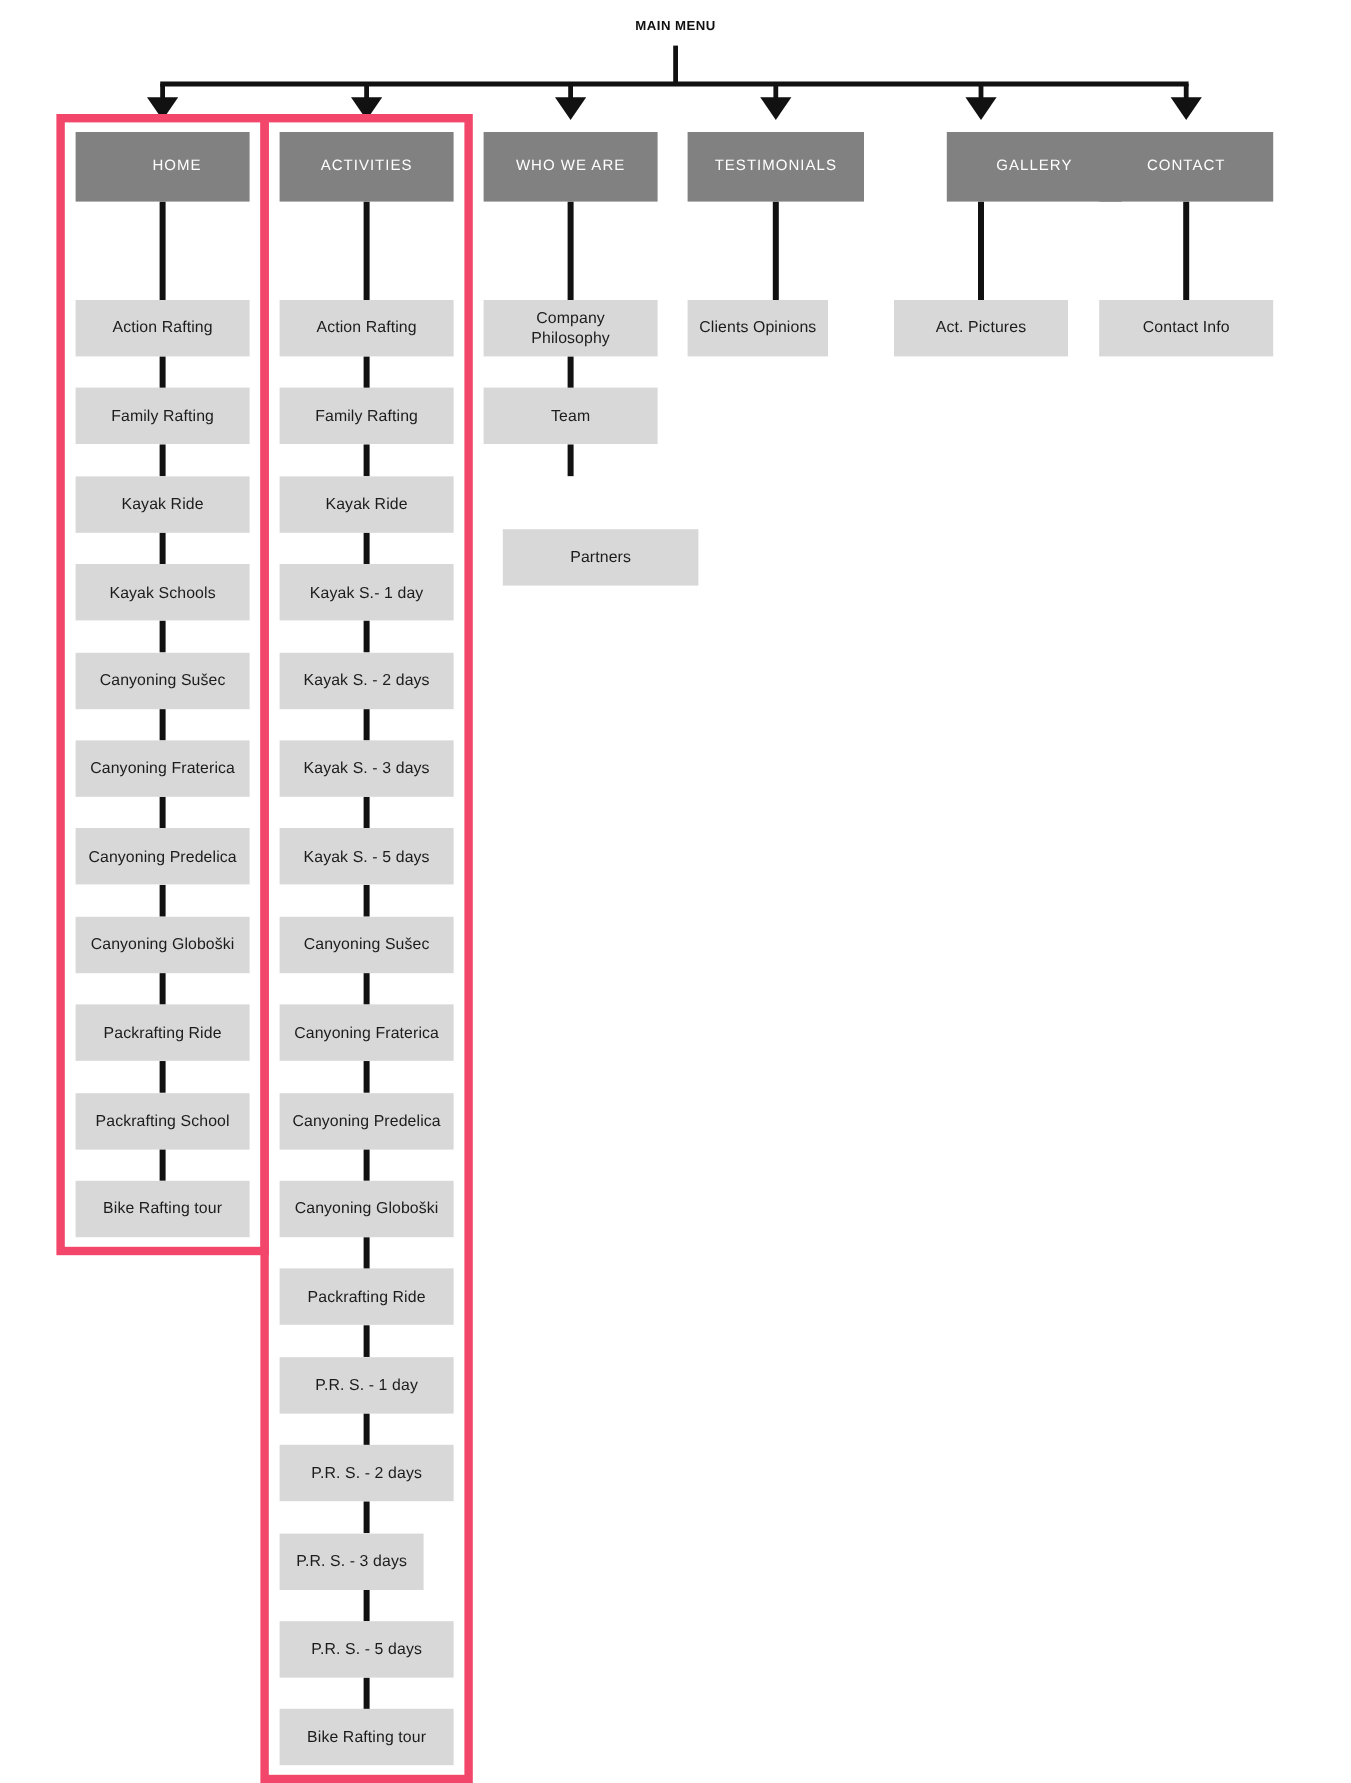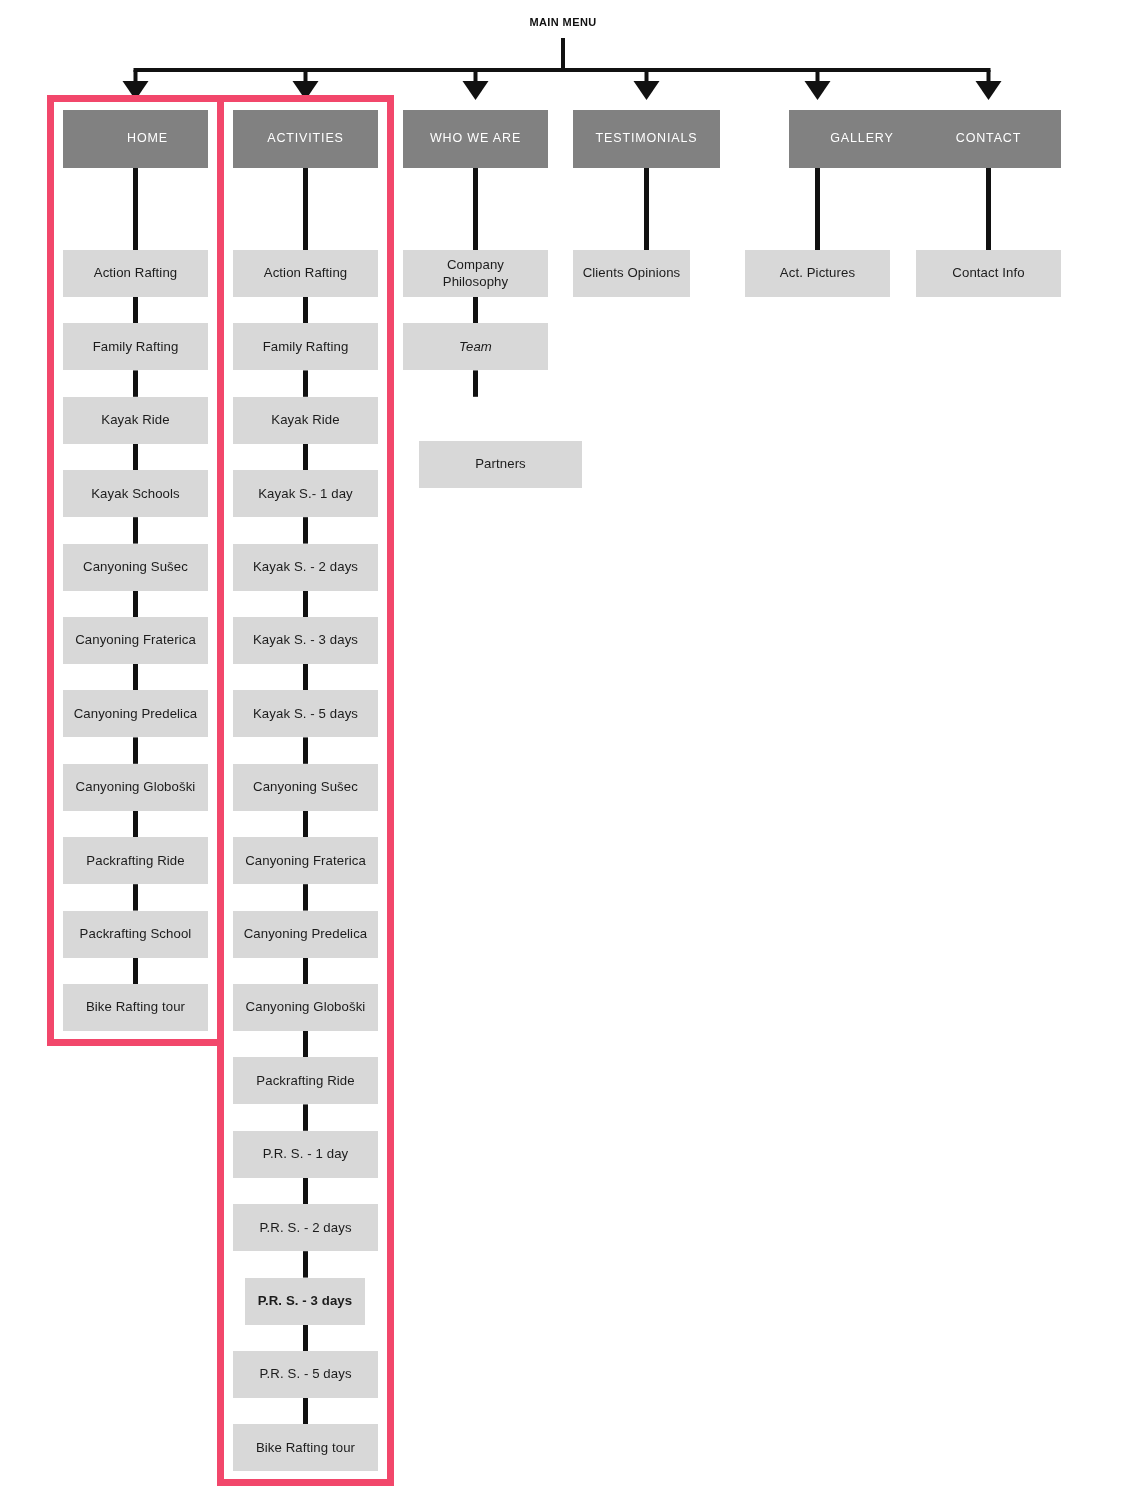--- a/index.html
+++ b/index.html
@@ -161,28 +161,28 @@
         <div class="node child" style="left: 0px; top: 543.6px; width: 145px;">Kayak S. - 2 days</div>
         <div class="node child" style="left: 0px; top: 617px; width: 145px;">Kayak S. - 3 days</div>
         <div class="node child" style="left: 0px; top: 690.4px; width: 145px;">Kayak S. - 5 days</div>
         <div class="node child" style="left: 0px; top: 763.8px; width: 145px;">Canyoning Sušec</div>
         <div class="node child" style="left: 0px; top: 837.2px; width: 145px;">Canyoning Fraterica</div>
         <div class="node child" style="left: 0px; top: 910.6px; width: 145px;">Canyoning Predelica</div>
         <div class="node child" style="left: 0px; top: 984px; width: 145px;">Canyoning Globoški</div>
         <div class="node child" style="left: 0px; top: 1057.4px; width: 145px;">Packrafting Ride</div>
         <div class="node child" style="left: 0px; top: 1130.8px; width: 145px;">P.R. S. - 1 day</div>
         <div class="node child" style="left: 0px; top: 1204.2px; width: 145px;">P.R. S. - 2 days</div>
-        <div class="node child" style="left: 12px; top: 1277.6px; width: 120px; font-weight: bold;">P.R. S. - 3 days</div>
+        <div class="node child" style="left: 0px; top: 1277.6px; width: 120px;">P.R. S. - 3 days</div>
         <div class="node child" style="left: 0px; top: 1351px; width: 145px;">P.R. S. - 5 days</div>
         <div class="node child" style="left: 0px; top: 1424.4px; width: 145px;">Bike Rafting tour</div>
       </div>
       <div class="column" style="left: 403px; top: 0px; width: 145px;">
         <div class="node header" style="left: 0px; top: 110px; width: 145px;">WHO WE ARE</div>
         <div class="node child" style="left: 0px; top: 250px; width: 145px;">Company<br>Philosophy</div>
-        <div class="node child" style="left: 0px; top: 323.4px; width: 145px; font-style: italic;">Team</div>
+        <div class="node child" style="left: 0px; top: 323.4px; width: 145px;">Team</div>
         <div class="node child" style="left: 16px; top: 396.8px; width: 163px; margin-top: 44px;">Partners</div>
       </div>
       <div class="column" style="left: 573px; top: 0px; width: 147px;">
         <div class="node header" style="left: 0px; top: 110px; width: 147px;">TESTIMONIALS</div>
         <div class="node child" style="left: 0px; top: 250px; width: 117px;">Clients Opinions</div>
       </div>
       <div class="column" style="left: 745px; top: 0px; width: 145px;">
         <div class="node header" style="left: 0px; top: 110px; width: 146px; margin-left: 44px;">GALLERY</div>
         <div class="node child" style="left: 0px; top: 250px; width: 145px;">Act. Pictures</div>
       </div>

